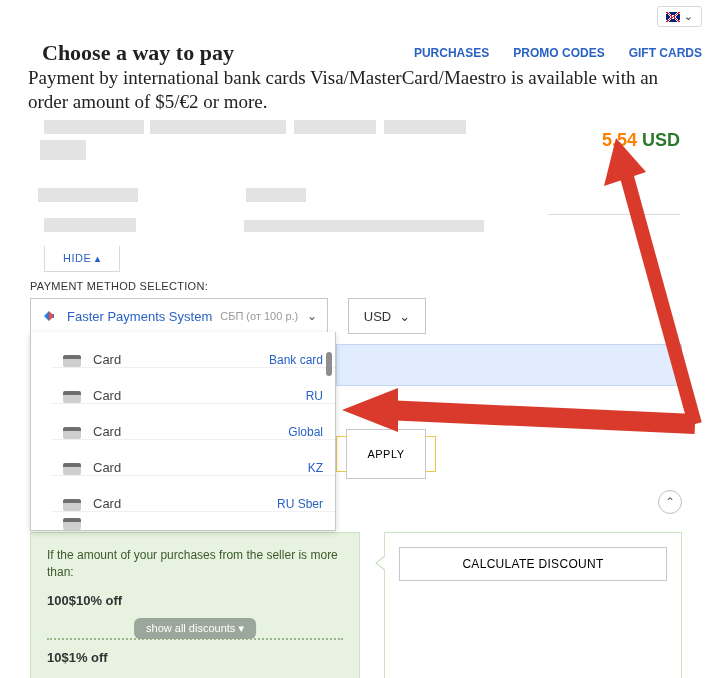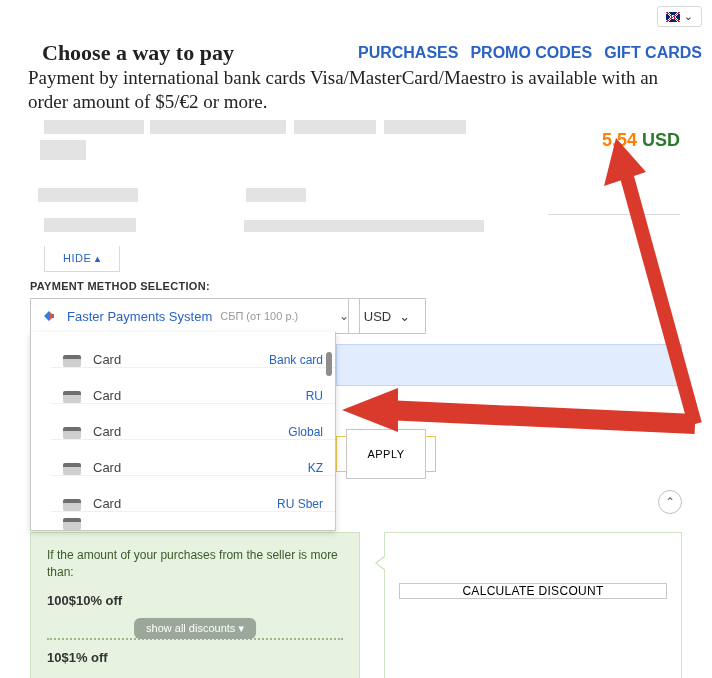--- a/index.html
+++ b/index.html
@@ -2,40 +2,40 @@
 <html><head>
 <meta charset="utf-8">
 <style>
 * { box-sizing: border-box; margin: 0; padding: 0; }
 body { font-family: Arial, Helvetica, sans-serif; font-size: 13px; color: #333; background: #fff; width: 712px; height: 678px; position: relative; overflow: hidden; }
 .top-bar { position: absolute; top: 6px; right: 10px; border: 1px solid #d9d9d9; border-radius: 3px; padding: 3px 8px; display: flex; align-items: center; gap: 4px; font-size: 11px; cursor: pointer; }
 .flag-uk { width: 14px; height: 10px; background: linear-gradient(to bottom, #00247d 0%, #00247d 100%); position: relative; overflow: hidden; }
 .flag-uk::before { content: ""; position: absolute; inset: 0; background: linear-gradient(to bottom right, transparent 43%, #fff 43%, #fff 47%, #cf142b 47%, #cf142b 53%, #fff 53%, #fff 57%, transparent 57%), linear-gradient(to bottom left, transparent 43%, #fff 43%, #fff 47%, #cf142b 47%, #cf142b 53%, #fff 53%, #fff 57%, transparent 57%); }
 .header { position: absolute; top: 40px; left: 10px; right: 10px; display: flex; justify-content: space-between; align-items: center; margin-left: 32px; }
 .header h1 { font-family: Georgia, 'Times New Roman', serif; font-weight: bold; font-size: 22px; color: #222; }
-.nav-links { display: flex; gap: 12px; font-size: 16px; font-weight: bold; color: #2962c4; }
+.nav-links { display: flex; gap: 24px; font-size: 12px; font-weight: bold; color: #2962c4; }
 .nav-links span { cursor: pointer; }
 .info-text { position: absolute; top: 66px; left: 28px; right: 30px; font-family: Georgia, 'Times New Roman', serif; font-size: 19px; line-height: 1.25; color: #222; }
 .gray-box { background: #e3e3e3; position: absolute; }
 .gb1 { top: 120px; left: 44px; width: 100px; height: 14px; }
 .gb2 { top: 120px; left: 150px; width: 136px; height: 14px; }
 .gb3 { top: 120px; left: 294px; width: 82px; height: 14px; }
 .gb4 { top: 120px; left: 384px; width: 82px; height: 14px; }
 .gb5 { top: 140px; left: 40px; width: 46px; height: 20px; }
 .gb6 { top: 188px; left: 38px; width: 100px; height: 14px; }
 .gb7 { top: 188px; left: 246px; width: 60px; height: 14px; }
 .gb8 { top: 218px; left: 44px; width: 92px; height: 14px; }
 .gb9 { top: 220px; left: 244px; width: 240px; height: 12px; }
 .price { position: absolute; top: 130px; right: 32px; font-size: 18px; font-weight: bold; }
 .price-amount { color: #ff8000; }
 .price-cur { color: #2b7a2b; }
 .hr-right { position: absolute; top: 214px; left: 548px; right: 32px; border-top: 1px solid #dcdcdc; }
 .hide-tab { position: absolute; top: 246px; left: 44px; border: 1px solid #d9d9d9; border-top: none; padding: 6px 18px; font-size: 11px; color: #2962c4; cursor: pointer; letter-spacing: 0.5px; }
-.pms-label { position: absolute; top: 280px; left: 30px; font-size: 11px; font-weight: bold; letter-spacing: 0.3px; text-align: center; }
-.payment-select { position: absolute; top: 298px; left: 30px; width: 330px; height: 36px; border: 1px solid #c7c7c7; display: flex; align-items: center; padding: 0 10px; cursor: pointer; }
+.pms-label { position: absolute; top: 280px; left: 30px; font-size: 11px; font-weight: normal; letter-spacing: 0.3px; text-align: center; }
+.payment-select { position: absolute; top: 298px; left: 30px; width: 298px; height: 36px; border: 1px solid #c7c7c7; display: flex; align-items: center; padding: 0 10px; cursor: pointer; }
 .fps-icon { width: 16px; height: 16px; margin-right: 10px; position: relative; }
 .fps-icon svg { width: 16px; height: 16px; }
 .payment-select .name { color: #2962c4; font-size: 13px; }
 .payment-select .hint { color: #999; font-size: 11px; margin-left: 8px; }
 .payment-select .chev { margin-left: auto; color: #555; font-size: 12px; }
 .currency-select { position: absolute; top: 298px; left: 348px; width: 78px; height: 36px; border: 1px solid #c7c7c7; display: flex; align-items: center; justify-content: center; gap: 8px; cursor: pointer; font-size: 13px; }
 .dropdown { position: absolute; top: 332px; left: 30px; width: 306px; background: #fff; border: 1px solid #c7c7c7; border-top: none; box-shadow: 0 2px 6px rgba(0,0,0,0.15); z-index: 10; }
 .dropdown .scrollbar { position: absolute; top: 20px; right: 3px; width: 6px; height: 24px; background: #8e8e8e; border-radius: 3px; }
 .dd-item { display: flex; align-items: flex-end; padding: 0 12px; height: 36px; border-bottom: 1px solid #f0f0f0; cursor: pointer; font-size: 13px; color: #444; margin-left: 20px; }
 .dd-item:last-child { height: 18px; border-bottom: none; }
@@ -47,21 +47,21 @@
 .scroll-up { position: absolute; top: 490px; right: 30px; width: 24px; height: 24px; border: 1px solid #bfbfbf; border-radius: 50%; display: flex; align-items: center; justify-content: center; cursor: pointer; font-size: 12px; color: #666; }
 .discount-wrap { position: absolute; top: 532px; left: 30px; right: 30px; display: flex; gap: 24px; }
 .disc-left { flex: 0 0 330px; background: #e7f3e0; border: 1px solid #cde3c1; padding: 14px 16px 18px; position: relative; }
 .disc-left .intro { font-size: 12px; color: #3a5a2b; line-height: 1.4; margin-bottom: 12px; }
 .disc-row { display: flex; justify-content: flex-start; font-size: 13px; color: #333; font-weight: bold; margin: 4px 0; }
 .disc-dots { border-bottom: 2px dotted #9ab78c; margin: 10px 0; position: relative; height: 22px; }
 .show-all { position: absolute; left: 50%; top: 0; transform: translateX(-50%); background: #9aa79a; color: #fff; font-size: 11px; padding: 4px 12px; border-radius: 6px; cursor: pointer; }
 .disc-right { flex: 1; border: 1px solid #cde3c1; padding: 14px; position: relative; }
 .disc-right::before { content: ""; position: absolute; left: -10px; top: 22px; width: 0; height: 0; border-top: 8px solid transparent; border-bottom: 8px solid transparent; border-right: 10px solid #cde3c1; }
 .disc-right::after { content: ""; position: absolute; left: -8px; top: 23px; width: 0; height: 0; border-top: 7px solid transparent; border-bottom: 7px solid transparent; border-right: 9px solid #fff; }
-.calc-btn { width: 100%; border: 1px solid #c7c7c7; background: #fff; padding: 0 0; font-size: 12px; letter-spacing: 0.3px; cursor: pointer; margin-top: 36px; }
+.calc-btn { width: 100%; border: 1px solid #c7c7c7; background: #fff; padding: 9px 0; font-size: 12px; letter-spacing: 0.3px; cursor: pointer; }
 .arrows { position: absolute; inset: 0; pointer-events: none; z-index: 20; }
 .blue-bar { position: absolute; top: 120px; left: 44px; width: 20px; height: 14px; background: #2962c4; }
 </style>
 </head>
 <body>
 
 <div class="top-bar">
   <span class="flag-uk"></span>
   <span>⌄</span>
 </div>

